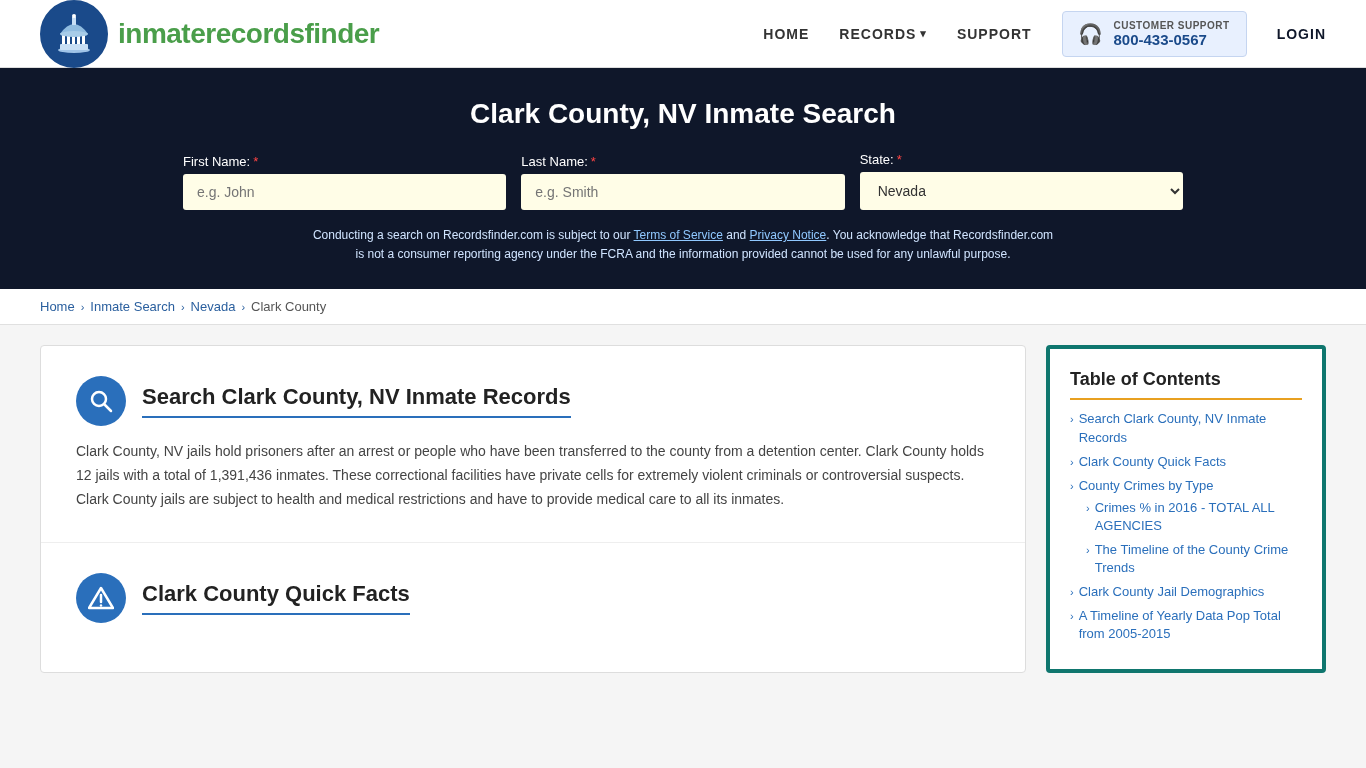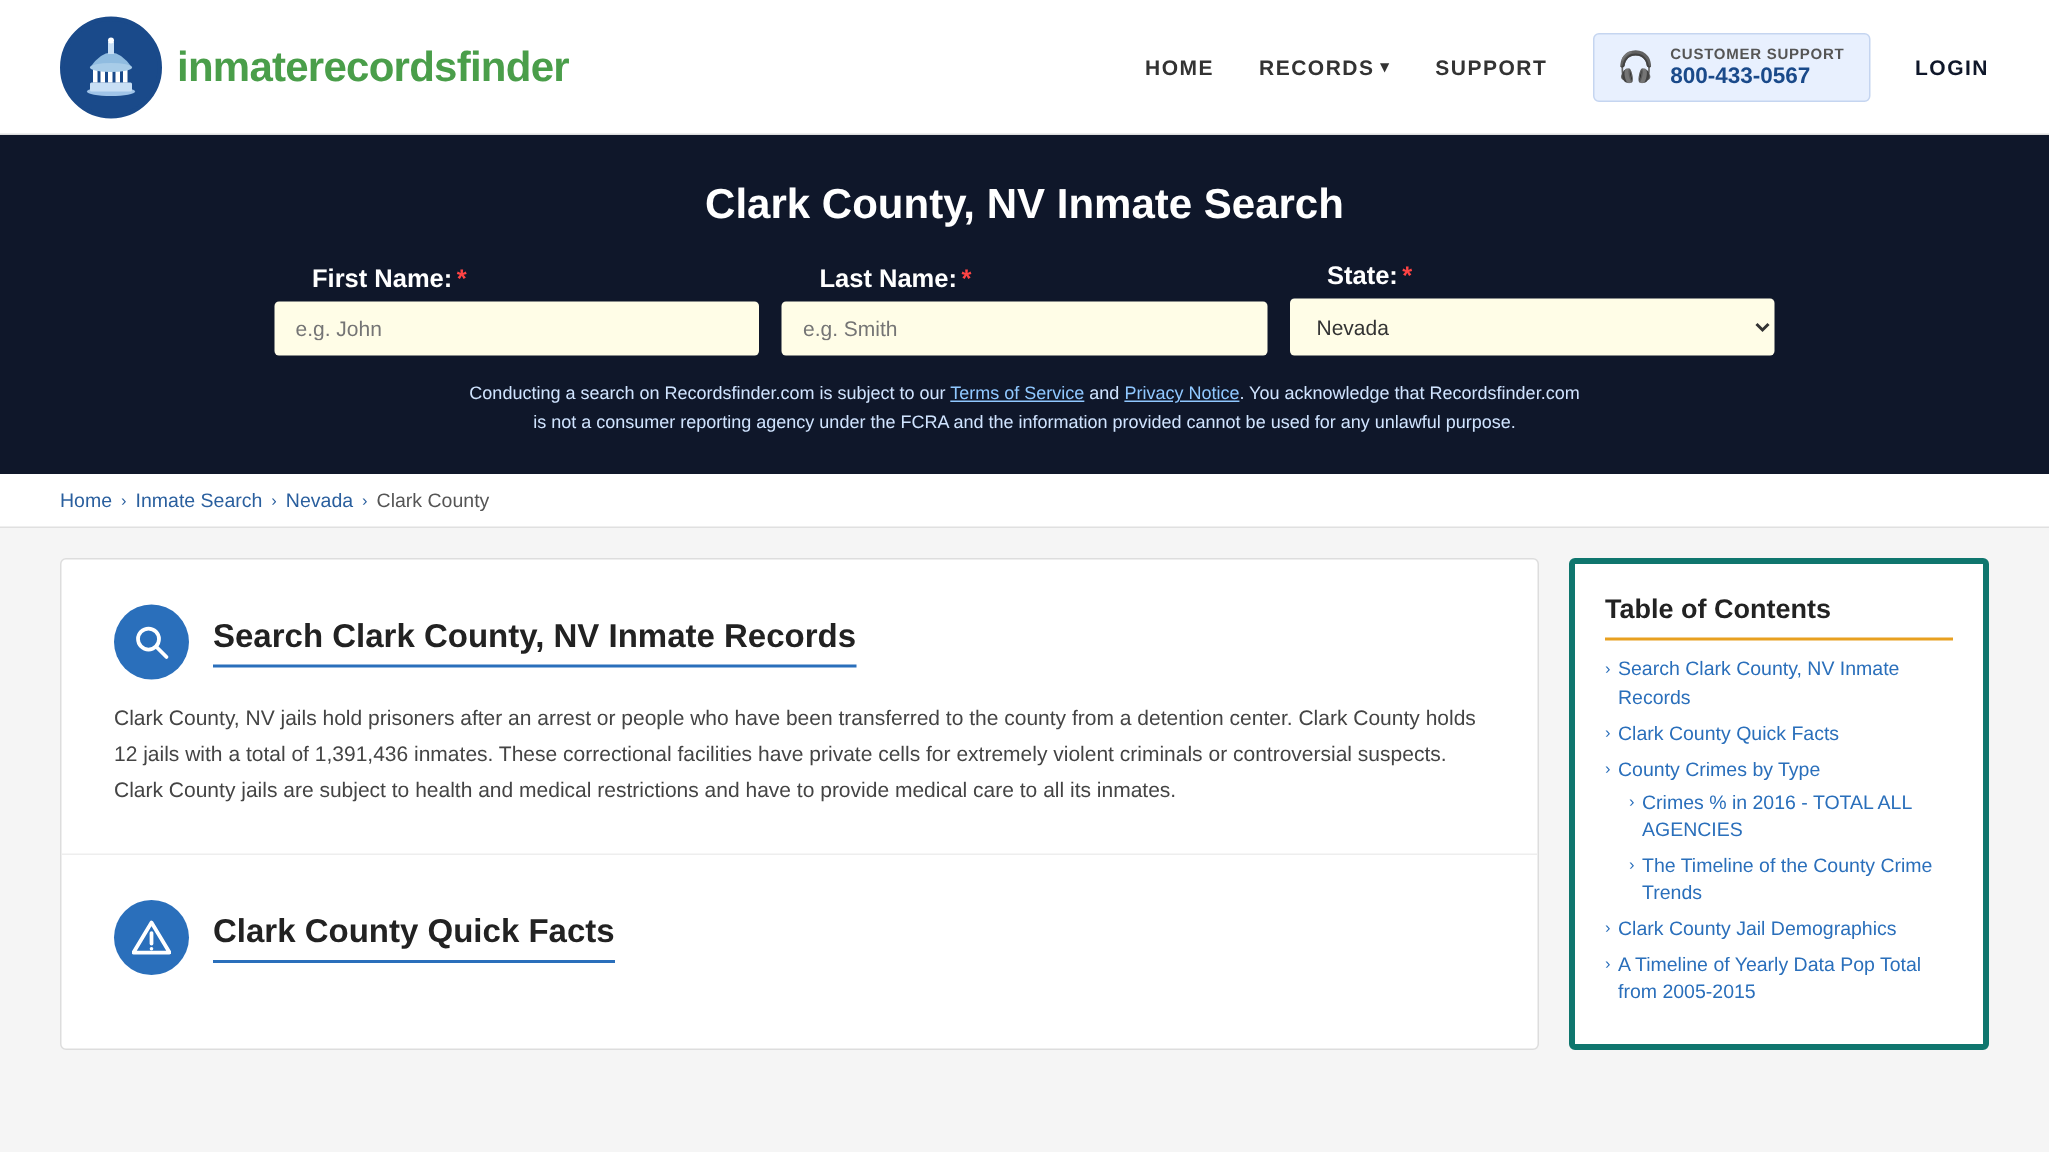--- a/index.html
+++ b/index.html
@@ -6,21 +6,21 @@
     body { font-family: Arial, sans-serif; font-size: 14px; color: #333; background: #f5f5f5; }
 
     
     .header {
       background: #fff;
       border-bottom: 1px solid #ddd;
       padding: 10px 40px;
       display: flex;
       align-items: center;
       justify-content: space-between;
-      height: 90px;
+      height: 68px;
     }
     .logo-area {
       display: flex;
       align-items: center;
       gap: 10px;
     }
     .logo-circle {
       width: 68px;
       height: 68px;
       border-radius: 50%;
@@ -100,24 +100,23 @@
     .form-group {
       display: flex;
       flex-direction: column;
       align-items: flex-start;
       gap: 5px;
     }
     .form-group.first-name { flex: 1; }
     .form-group.last-name { flex: 1; }
     .form-group.state { flex: 1; }
     .form-label {
-      font-size: 17px;
+      font-size: 13px;
       color: #fff;
-      font-weight: 700;
-      margin-left: 25px;
+      font-weight: 400;
     }
     .required-star { color: #ff4444; margin-left: 3px; }
     .form-input {
       width: 100%;
       padding: 10px 14px;
       font-size: 14px;
       border: none;
       border-radius: 3px;
       background: #fffde7;
       color: #999;

